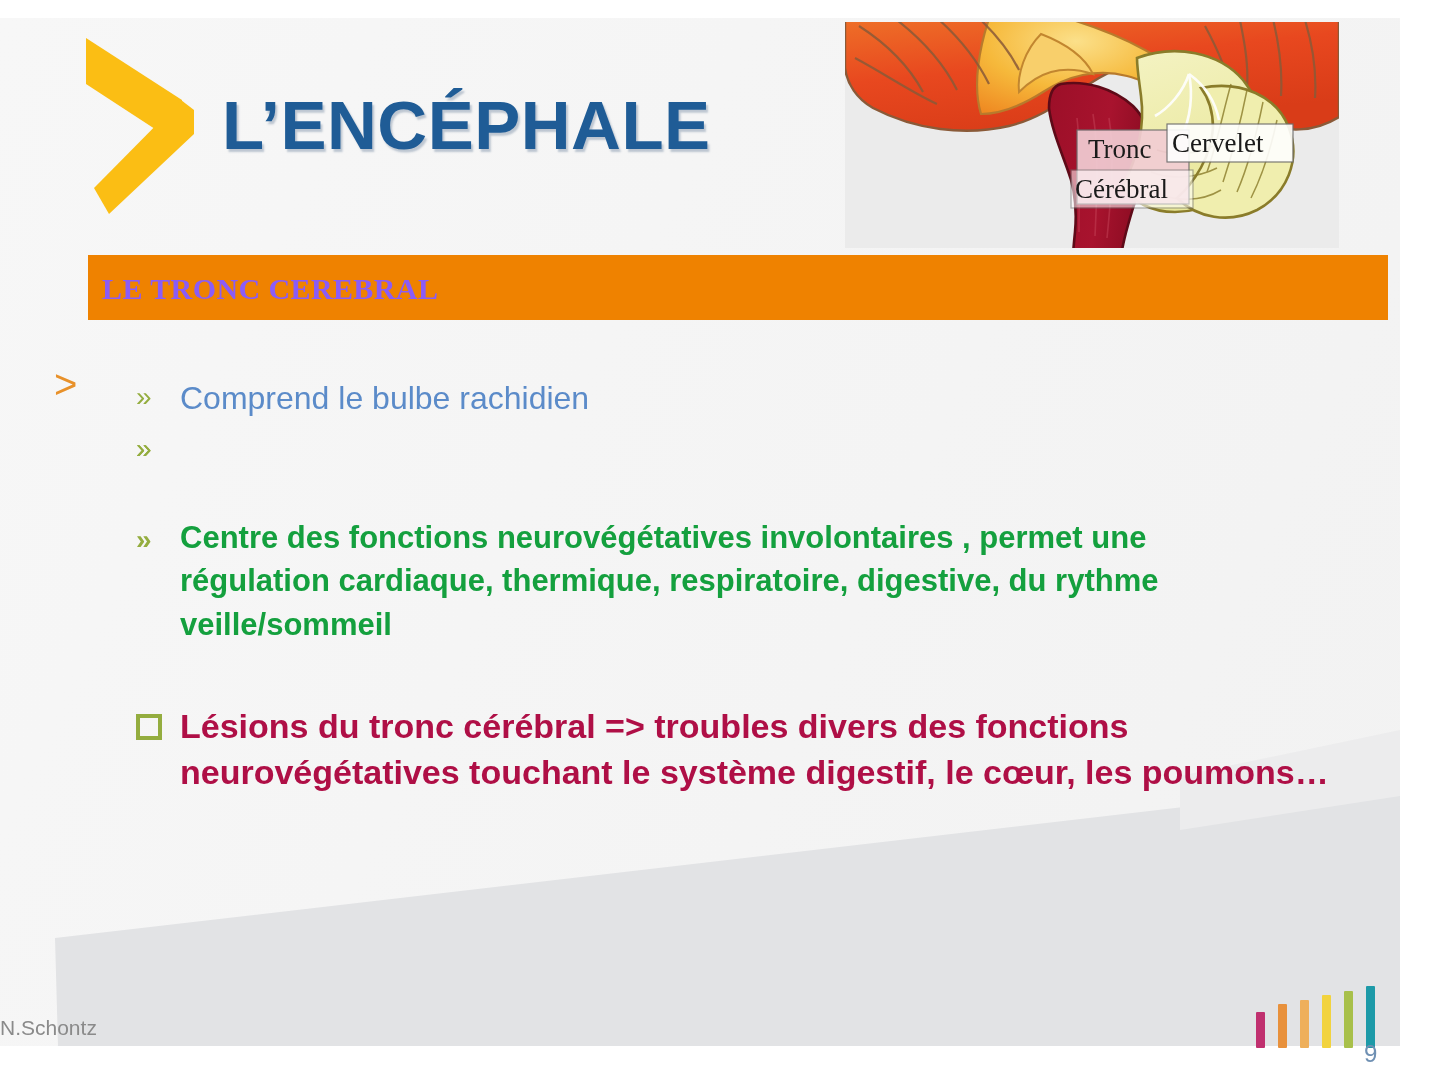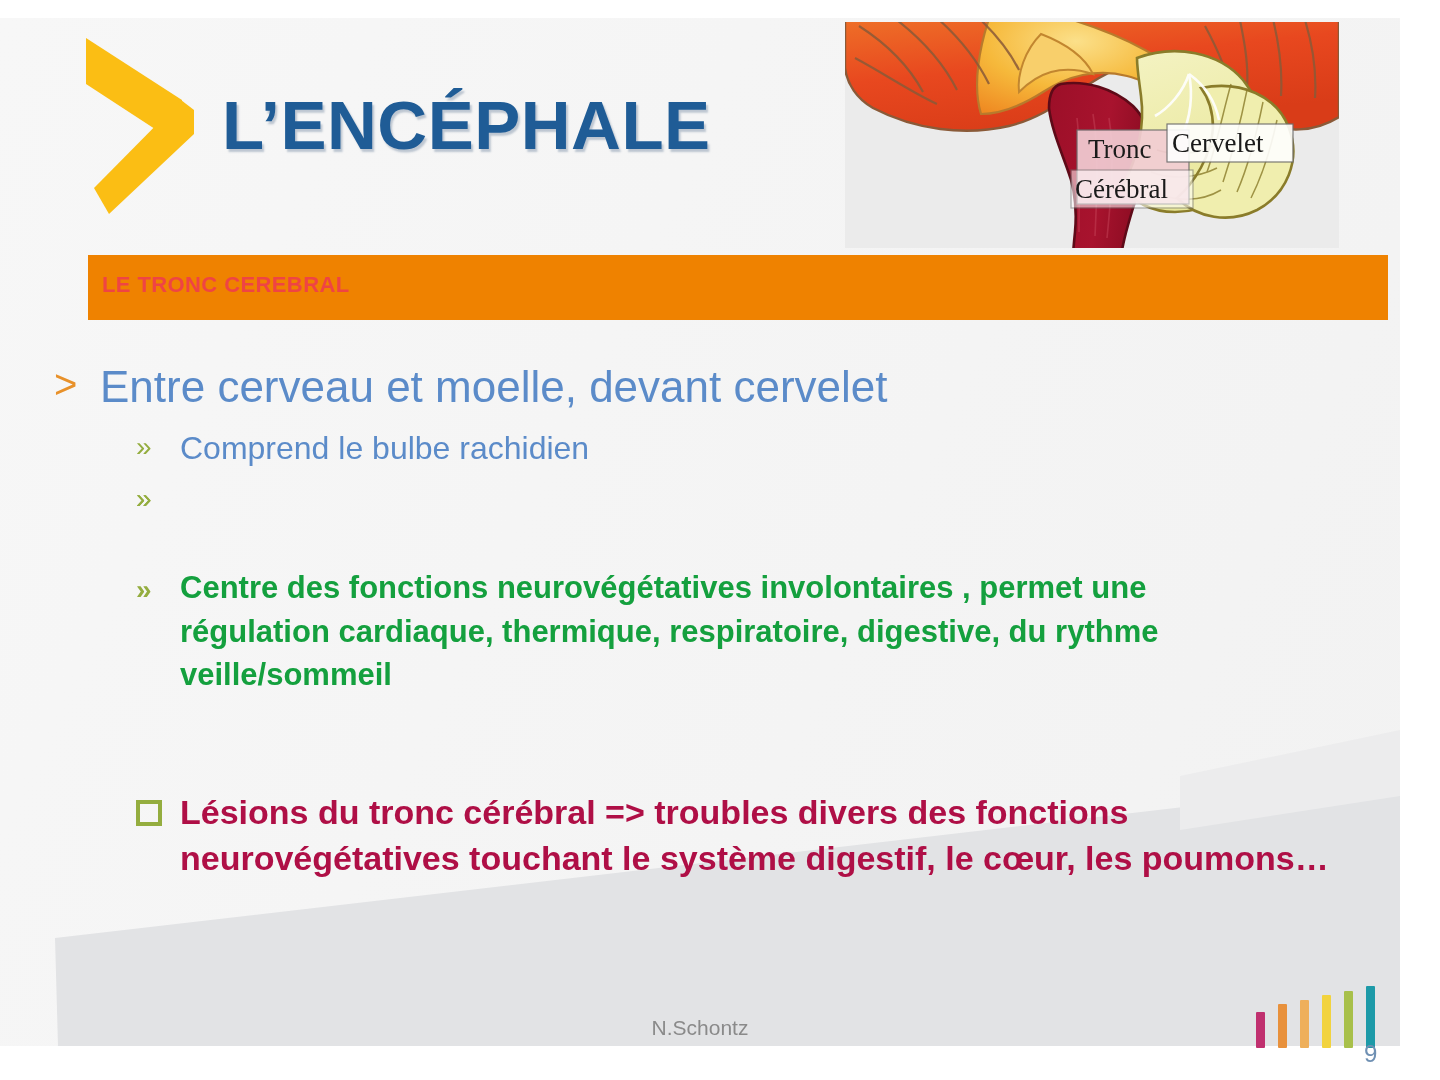--- a/index.html
+++ b/index.html
@@ -81,25 +81,26 @@
     left: 88px;
     top: 255px;
     width: 1300px;
     height: 65px;
     background: #ef8200;
   }
   .banner-label {
     position: absolute;
     left: 102px;
     top: 272px;
-    color: #ef4444;
+    color: #8b5cf6;
     font-weight: bold;
-    font-size: 22px;
+    font-size: 30px;
     letter-spacing: 0.4px;
     white-space: nowrap;
+    font-family: Liberation Serif, serif;
   }
 
   
   .picbox {
     position: absolute;
     left: 845px;
     top: 22px;
     width: 494px;
     height: 226px;
     background: #ebebeb;
@@ -162,40 +163,38 @@
   .spacer-md { height: 58px; }
 
   .lvl-box {
     position: relative;
     padding-left: 140px;
     color: #af0f46;
     font-weight: bold;
     font-size: 34px;
     line-height: 1.34;
     width: 1190px;
-    margin-top: 36px;
   }
   .box-marker {
     position: absolute;
     left: 96px;
     top: 10px;
     width: 26px;
     height: 26px;
     border: 4px solid #94ad3f;
     box-sizing: border-box;
     background: transparent;
   }
 
   
   .footer-name {
     position: absolute;
     left: 0px;
     top: 1016px;
     width: 1400px;
-    text-align: center;
     color: #8a8a8a;
     font-size: 21px;
   }
 
   .bars {
     position: absolute;
     left: 1256px;
     top: 986px;
     width: 130px;
     height: 62px;
@@ -324,21 +323,20 @@
       <text x="230" y="176" font-family="'Liberation Serif', serif" font-size="27" fill="#1a1a1a">Cérébral</text>
       <rect x="322" y="102" width="126" height="38" fill="#ffffff" stroke="#6d6d6d" stroke-width="1.2" opacity="0.9"></rect>
       <text x="327" y="130" font-family="'Liberation Serif', serif" font-size="27" fill="#1a1a1a">Cervelet</text>
     </svg>
   </div>
 
   <div class="content">
 
     <div class="lvl1">
       <span class="marker">&gt;</span>
-      <span>Entre cerveau et moelle, devant cervelet</span>
     </div>
 
     <div class="lvl2">
       <span class="marker">»</span>
       <span>Comprend le bulbe rachidien</span>
     </div>
 
     <div class="lvl2">
       <span class="marker">»</span>
     </div>

